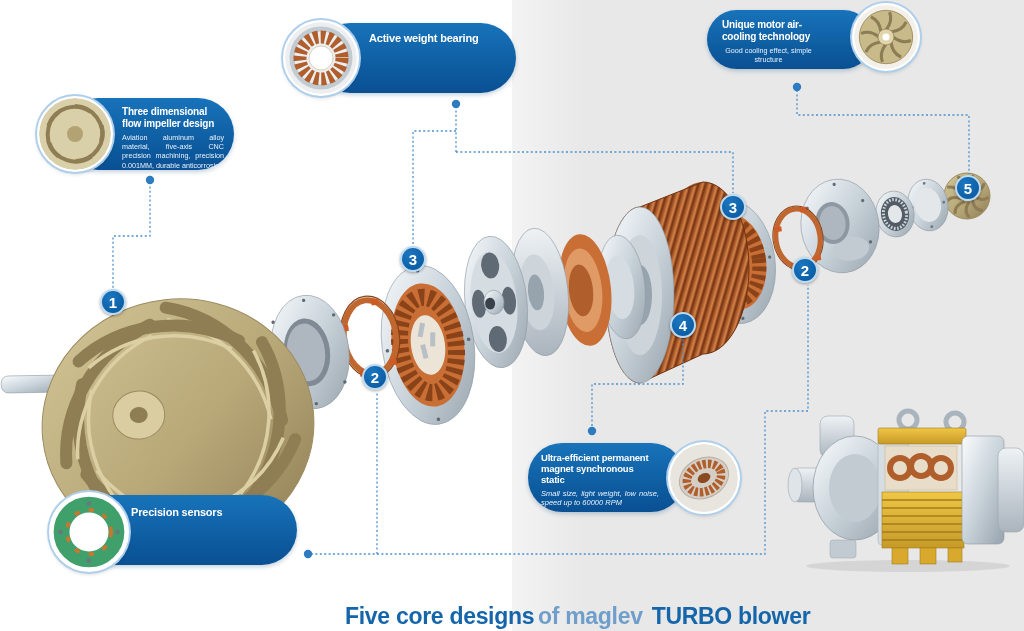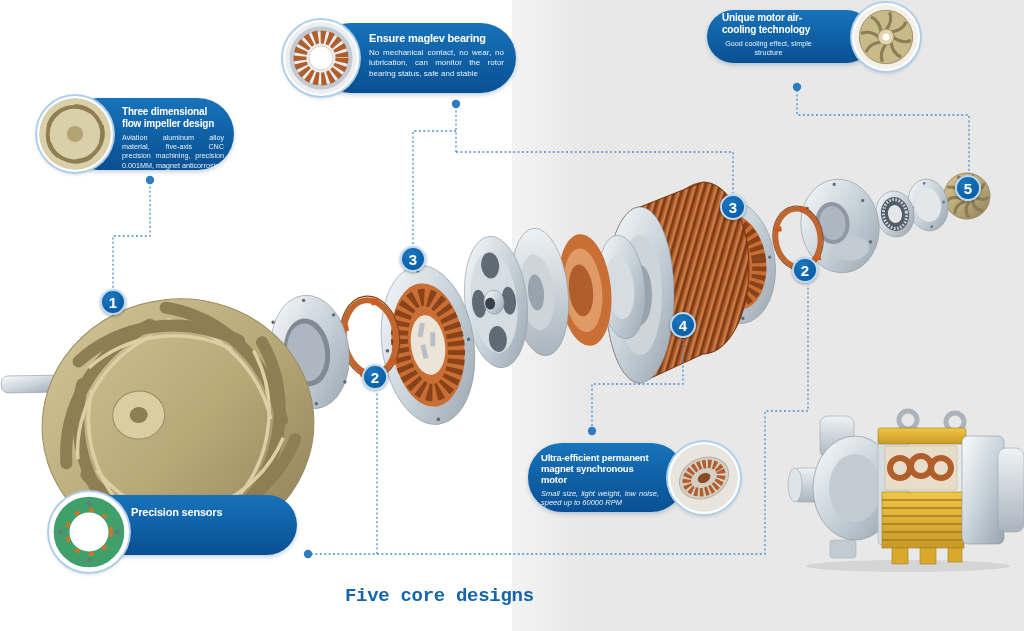--- a/index.html
+++ b/index.html
@@ -16,21 +16,21 @@
   .photo{position:absolute;border-radius:50%;background:#fff;border:2px solid #fff;
          box-shadow:0 0 0 2px #aecfeb,0 2px 4px rgba(0,0,0,.18);overflow:hidden;}
   .photo svg{display:block;}
   
   .badge{position:absolute;width:26px;height:26px;border-radius:50%;
          background:radial-gradient(circle at 35% 30%,#1b77c0,#0d5fa6 70%);
          border:2px solid #bcd9ef;color:#fff;font-weight:bold;font-size:15px;
          display:flex;align-items:center;justify-content:center;box-sizing:border-box;
          box-shadow:0 1px 3px rgba(0,0,0,.35);}
   
-  .footer{position:absolute;top:585px;font-weight:bold;font-size:19px;letter-spacing:-.3px;white-space:nowrap;font-family:Liberation Mono, monospace;}
+  .footer{position:absolute;top:603px;font-weight:bold;font-size:23px;letter-spacing:-.3px;white-space:nowrap;}
   .f-left{left:345px;color:#1565ab;}
   .f-right{left:538px;}
   .f-right .lt{color:#6f9ecb;margin-right:9px;}
   .f-right .dk{color:#1565ab;}
 </style>
 </head>
 <body>
 
 <div class="stage">
 
@@ -304,50 +304,49 @@
       <circle cx="150" cy="180" r="4.2"></circle>
       <circle cx="456" cy="104" r="4.2"></circle>
       <circle cx="797" cy="87" r="4.2"></circle>
       <circle cx="592" cy="431" r="4.2"></circle>
       <circle cx="308" cy="554" r="4.2"></circle>
     </g>
   </svg>
 
   <div class="bubble" style="left:62px;top:98px;width:172px;height:72px;padding:8px 10px 20px 60px;">
     <div class="ct">Three dimensional flow impeller design</div>
-    <div class="cb">Aviation aluminum alloy material, five-axis CNC precision machining, precision 0.001MM, magnet anticorrosion</div>
+    <div class="cb">Aviation aluminum alloy material, five-axis CNC precision machining, precision 0.001MM, durable anticorrosion</div>
   </div>
   <div class="photo" style="left:37px;top:96px;width:72px;height:72px;">
     <svg width="72" height="72" viewBox="0 0 72 72">
       <circle cx="36" cy="36" r="36" fill="#d9cfa8"></circle>
       <g stroke="#8f7d54" stroke-width="4" fill="none">
         <path d="M36 8 A28 28 0 0 1 62 44"></path>
         <path d="M36 8 A28 28 0 0 1 62 44" transform="rotate(72 36 36)"></path>
         <path d="M36 8 A28 28 0 0 1 62 44" transform="rotate(144 36 36)"></path>
         <path d="M36 8 A28 28 0 0 1 62 44" transform="rotate(216 36 36)"></path>
         <path d="M36 8 A28 28 0 0 1 62 44" transform="rotate(288 36 36)"></path>
       </g>
       <circle cx="36" cy="36" r="8" fill="#b3a273"></circle>
     </svg>
   </div>
 
   <div class="bubble" style="left:315px;top:23px;width:201px;height:70px;padding:9px 12px 6px 54px;">
-    <div class="ct" style="font-size:11px;">Ensure maglev bearing</div>
-    <div class="cb" style="font-size:8px;">No mechanical contact, no wear, no lubrication, can monitor the rotor bearing status, safe and stable</div>
+    <div class="ct" style="font-size:11px;">Active weight bearing</div>
   </div>
   <div class="photo" style="left:283px;top:20px;width:72px;height:72px;">
     <svg width="72" height="72" viewBox="0 0 72 72">
       <circle cx="36" cy="36" r="36" fill="#eceef0"></circle>
       <circle cx="36" cy="36" r="29" fill="none" stroke="#c2cbd2" stroke-width="5"></circle>
       <circle cx="36" cy="36" r="21" fill="none" stroke="#b05e2c" stroke-width="13" stroke-dasharray="4.5 2.5"></circle>
       <circle cx="36" cy="36" r="12" fill="#ffffff" stroke="#d9ceb8"></circle>
     </svg>
   </div>
 
-  <div class="bubble" style="left:707px;top:10px;width:166px;height:53px;padding:2px 58px 6px 15px;border-radius:32px;">
+  <div class="bubble" style="left:707px;top:10px;width:166px;height:59px;padding:9px 58px 6px 15px;border-radius:32px;">
     <div class="ct">Unique motor air-cooling technology</div>
     <div class="cb" style="text-align:center;">Good cooling effect, simple structure</div>
   </div>
   <div class="photo" style="left:852px;top:3px;width:64px;height:64px;">
     <svg width="64" height="64" viewBox="0 0 72 72">
       <circle cx="36" cy="36" r="36" fill="#f2f0e9"></circle>
       <circle cx="36" cy="36" r="30" fill="#c9ba8a" stroke="#9c8b60"></circle>
       <g stroke="#8d7c55" stroke-width="3.5" fill="none">
         <path d="M36 28 Q44 18 40 8"></path>
           <path d="M36 28 Q44 18 40 8" transform="rotate(45 36 36)"></path>
@@ -357,35 +356,35 @@
           <path d="M36 28 Q44 18 40 8" transform="rotate(225 36 36)"></path>
         <path d="M36 28 Q44 18 40 8" transform="rotate(270 36 36)"></path>
           <path d="M36 28 Q44 18 40 8" transform="rotate(315 36 36)"></path>
       </g>
       <circle cx="36" cy="36" r="9" fill="#e0d5ab" stroke="#9c8b60"></circle>
       <circle cx="36" cy="36" r="4" fill="#ffffff"></circle>
     </svg>
   </div>
 
   <div class="bubble" style="left:528px;top:443px;width:157px;height:69px;padding:9px 26px 6px 13px;border-radius:34px;">
-    <div class="ct" style="font-size:9.5px;">Ultra-efficient permanent magnet synchronous motor</div>
+    <div class="ct" style="font-size:9.5px;">Ultra-efficient permanent magnet synchronous static</div>
     <div class="cb" style="font-size:7.5px;font-style:italic;">Small size, light weight, low noise, speed up to 60000 RPM</div>
   </div>
   <div class="photo" style="left:668px;top:442px;width:68px;height:68px;">
     <svg width="68" height="68" viewBox="0 0 72 72">
       <circle cx="36" cy="36" r="36" fill="#e8e4de"></circle>
       <g transform="rotate(-25 36 36)">
         <ellipse cx="36" cy="36" rx="27" ry="21" fill="#d5cec5" stroke="#b6aea2"></ellipse>
         <ellipse cx="36" cy="36" rx="19" ry="14" fill="none" stroke="#b05e2c" stroke-width="9" stroke-dasharray="3.5 2"></ellipse>
         <ellipse cx="36" cy="36" rx="7" ry="5" fill="#8a4a22"></ellipse>
       </g>
     </svg>
   </div>
 
-  <div class="bubble" style="left:67px;top:495px;width:230px;height:60px;padding:11px 14px 6px 64px;">
+  <div class="bubble" style="left:67px;top:495px;width:230px;height:70px;padding:11px 14px 6px 64px;">
     <div class="ct" style="font-size:11px;">Precision sensors</div>
   </div>
   <div class="photo" style="left:49px;top:492px;width:76px;height:76px;">
     <svg width="76" height="76" viewBox="0 0 72 72">
       <circle cx="36" cy="36" r="36" fill="#ffffff"></circle>
       <circle cx="36" cy="36" r="26" fill="none" stroke="#3fa06b" stroke-width="15"></circle>
       <circle cx="36" cy="36" r="21" fill="none" stroke="#c9762f" stroke-width="3.5" stroke-dasharray="5 9"></circle>
       <circle cx="36" cy="36" r="15" fill="#ffffff"></circle>
       <circle cx="36" cy="9" r="2.2" fill="#6b7680"></circle>
         <circle cx="63" cy="36" r="2.2" fill="#6b7680"></circle>
@@ -396,14 +395,17 @@
 
   <div class="badge" style="left:100px;top:289px;">1</div>
   <div class="badge" style="left:362px;top:364px;">2</div>
   <div class="badge" style="left:792px;top:257px;">2</div>
   <div class="badge" style="left:400px;top:246px;">3</div>
   <div class="badge" style="left:720px;top:194px;">3</div>
   <div class="badge" style="left:670px;top:312px;">4</div>
   <div class="badge" style="left:955px;top:175px;">5</div>
 
   <div class="footer f-left">Five core designs</div>
+  <div class="footer f-right">
+    <span class="lt">of maglev</span><span class="dk">TURBO blower</span>
+  </div>
 
 </div>
 
 </body></html>

